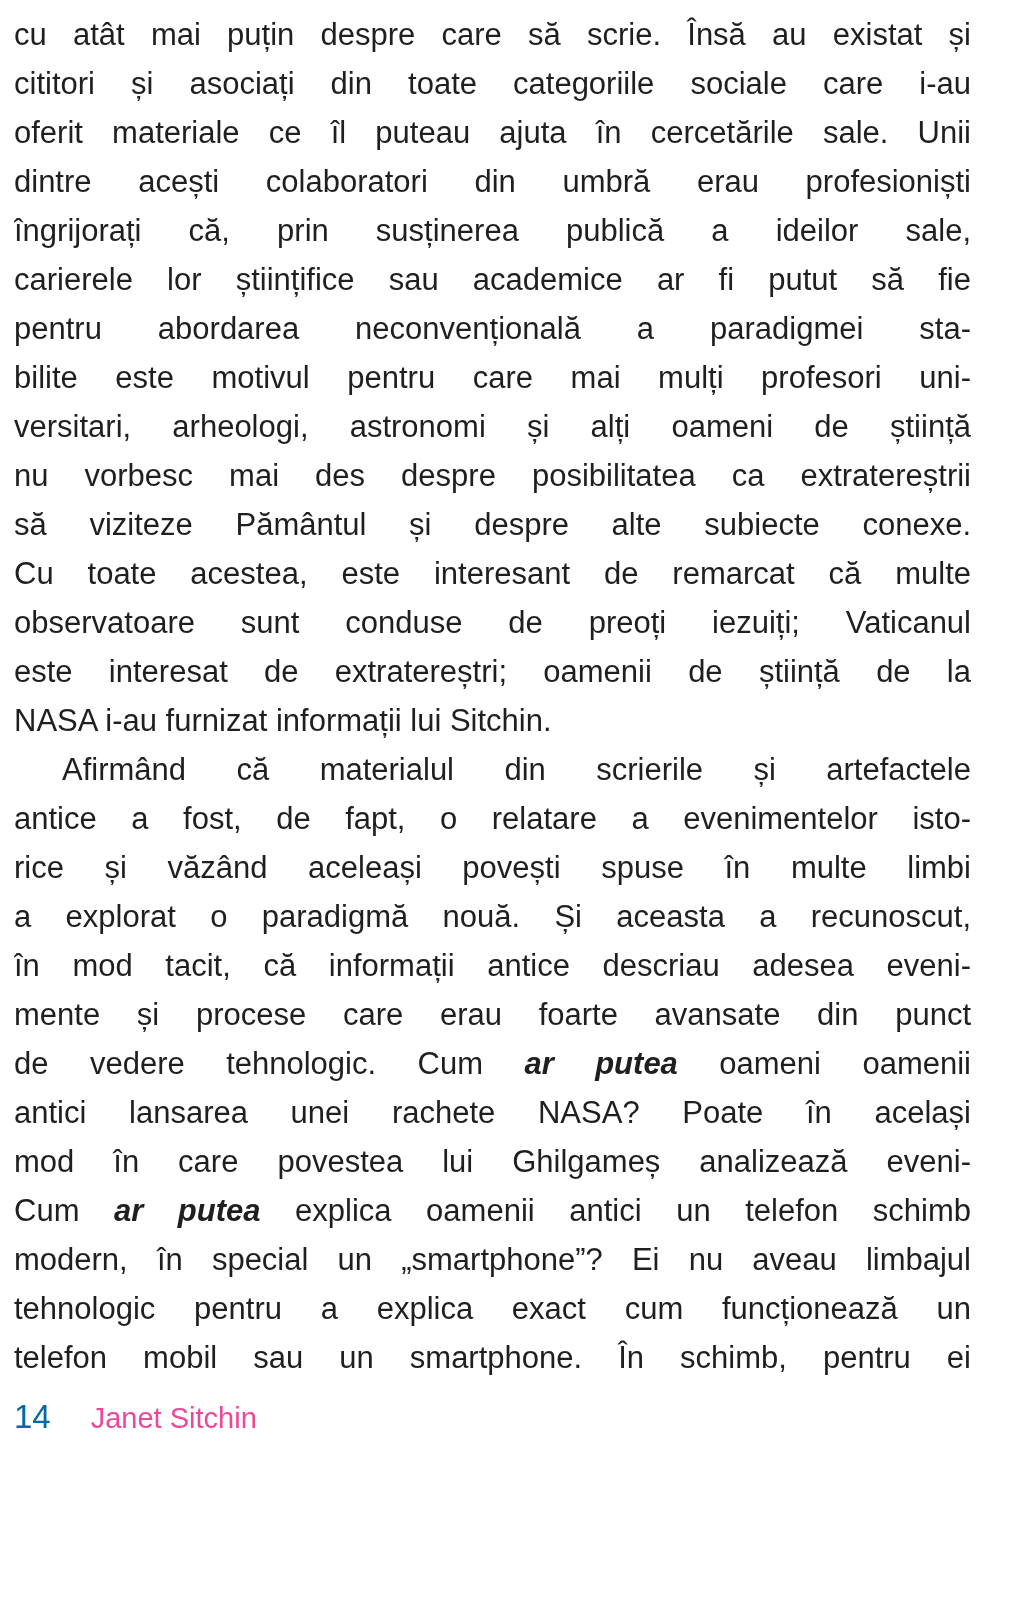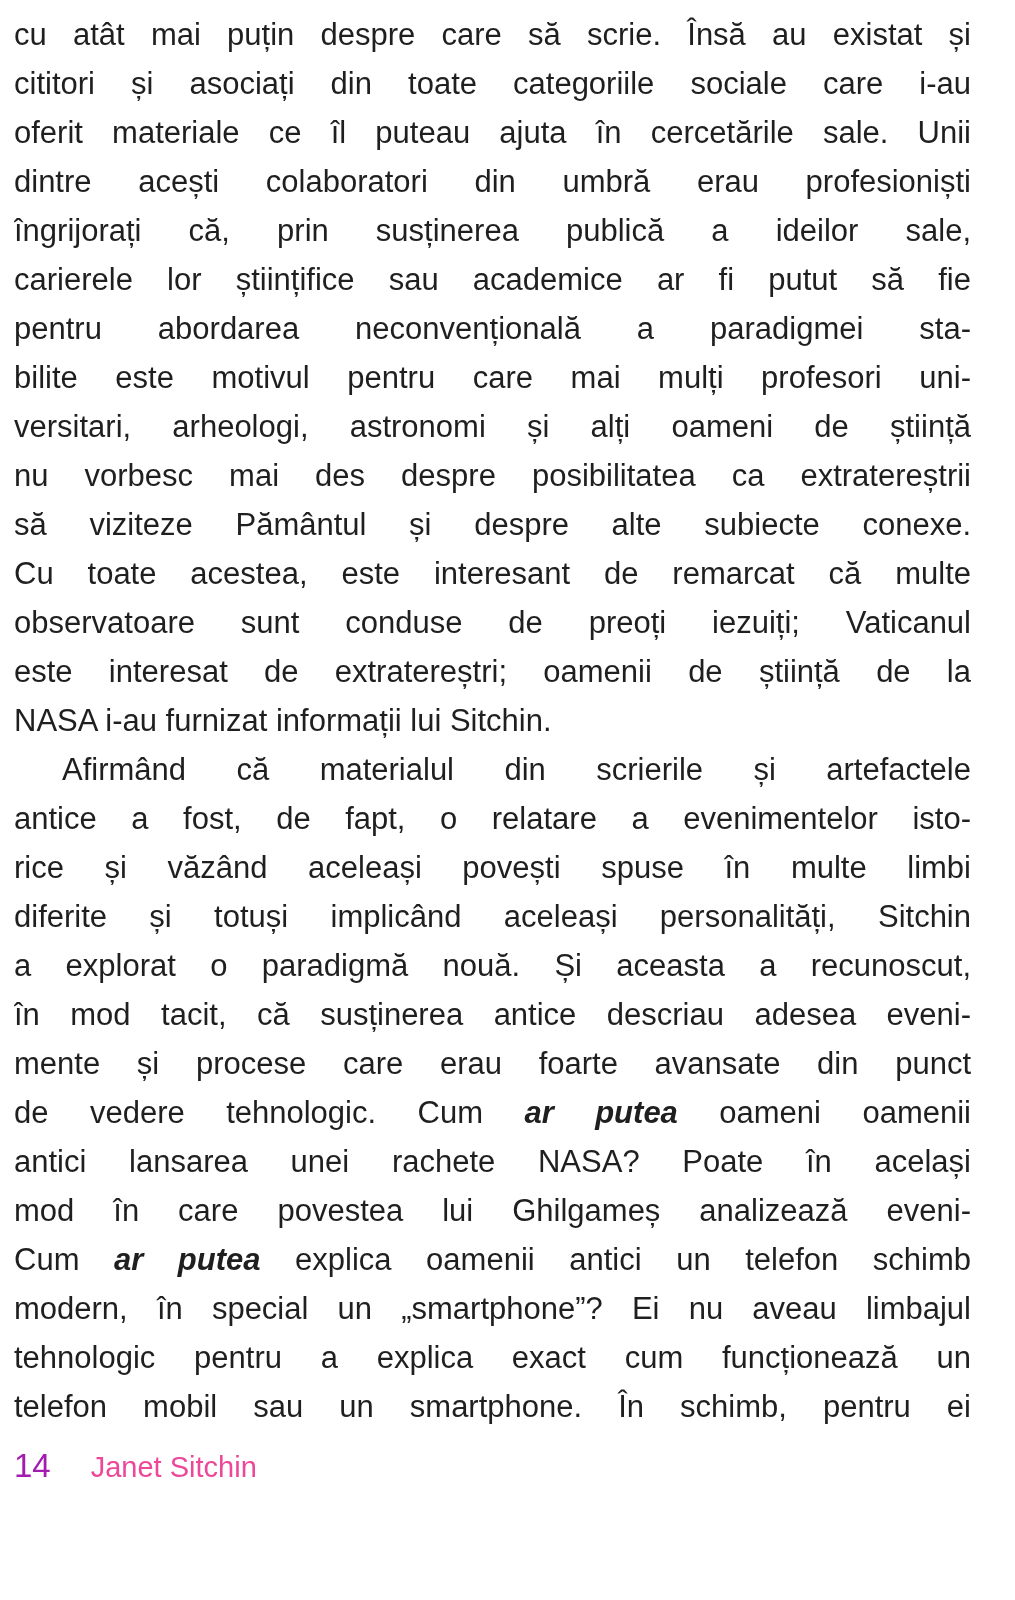--- a/index.html
+++ b/index.html
@@ -42,21 +42,21 @@
     font-weight: bold;
     font-style: italic;
   }
   .footer {
     display: flex;
     align-items: baseline;
     padding: 16px 0 0 14px;
   }
   .page-number {
     font-size: 33px;
-    color: #a21caf;
+    color: #0369a1;
   }
   .running-title {
     font-size: 29px;
     color: #ec4899;
     margin-left: 40px;
   }
 </style>
 </head>
 <body>
 
@@ -73,23 +73,22 @@
     <div class="line">versitari, arheologi, astronomi și alți oameni de știință</div>
     <div class="line">nu vorbesc mai des despre posibilitatea ca extratereștrii</div>
     <div class="line">să viziteze Pământul și despre alte subiecte conexe.</div>
     <div class="line">Cu toate acestea, este interesant de remarcat că multe</div>
     <div class="line">observatoare sunt conduse de preoți iezuiți; Vaticanul</div>
     <div class="line">este interesat de extratereștri; oamenii de știință de la</div>
     <div class="line natural">NASA i-au furnizat informații lui Sitchin.</div>
     <div class="line indent">Afirmând că materialul din scrierile și artefactele</div>
     <div class="line">antice a fost, de fapt, o relatare a evenimentelor isto-</div>
     <div class="line">rice și văzând aceleași povești spuse în multe limbi</div>
-    <div class="line">diferite și totuși implicând aceleași personalități, Sitchin</div>
     <div class="line">a explorat o paradigmă nouă. Și aceasta a recunoscut,</div>
-    <div class="line">în mod tacit, că susținerea antice descriau adesea eveni-</div>
+    <div class="line">în mod tacit, că informații antice descriau adesea eveni-</div>
     <div class="line">mente și procese care erau foarte avansate din punct</div>
     <div class="line"><span>de vedere tehnologic. Cum </span><span class="emph">ar putea</span><span> oameni oamenii</span></div>
     <div class="line">antici lansarea unei rachete NASA? Poate în același</div>
     <div class="line">mod în care povestea lui Ghilgameș analizează eveni-</div>
     <div class="line"><span>Cum </span><span class="emph">ar putea</span><span> explica oamenii antici un telefon schimb</span></div>
     <div class="line">modern, în special un „smartphone”? Ei nu aveau limbajul</div>
     <div class="line">tehnologic pentru a explica exact cum funcționează un</div>
     <div class="line">telefon mobil sau un smartphone. În schimb, pentru ei</div>
   </div>
 

